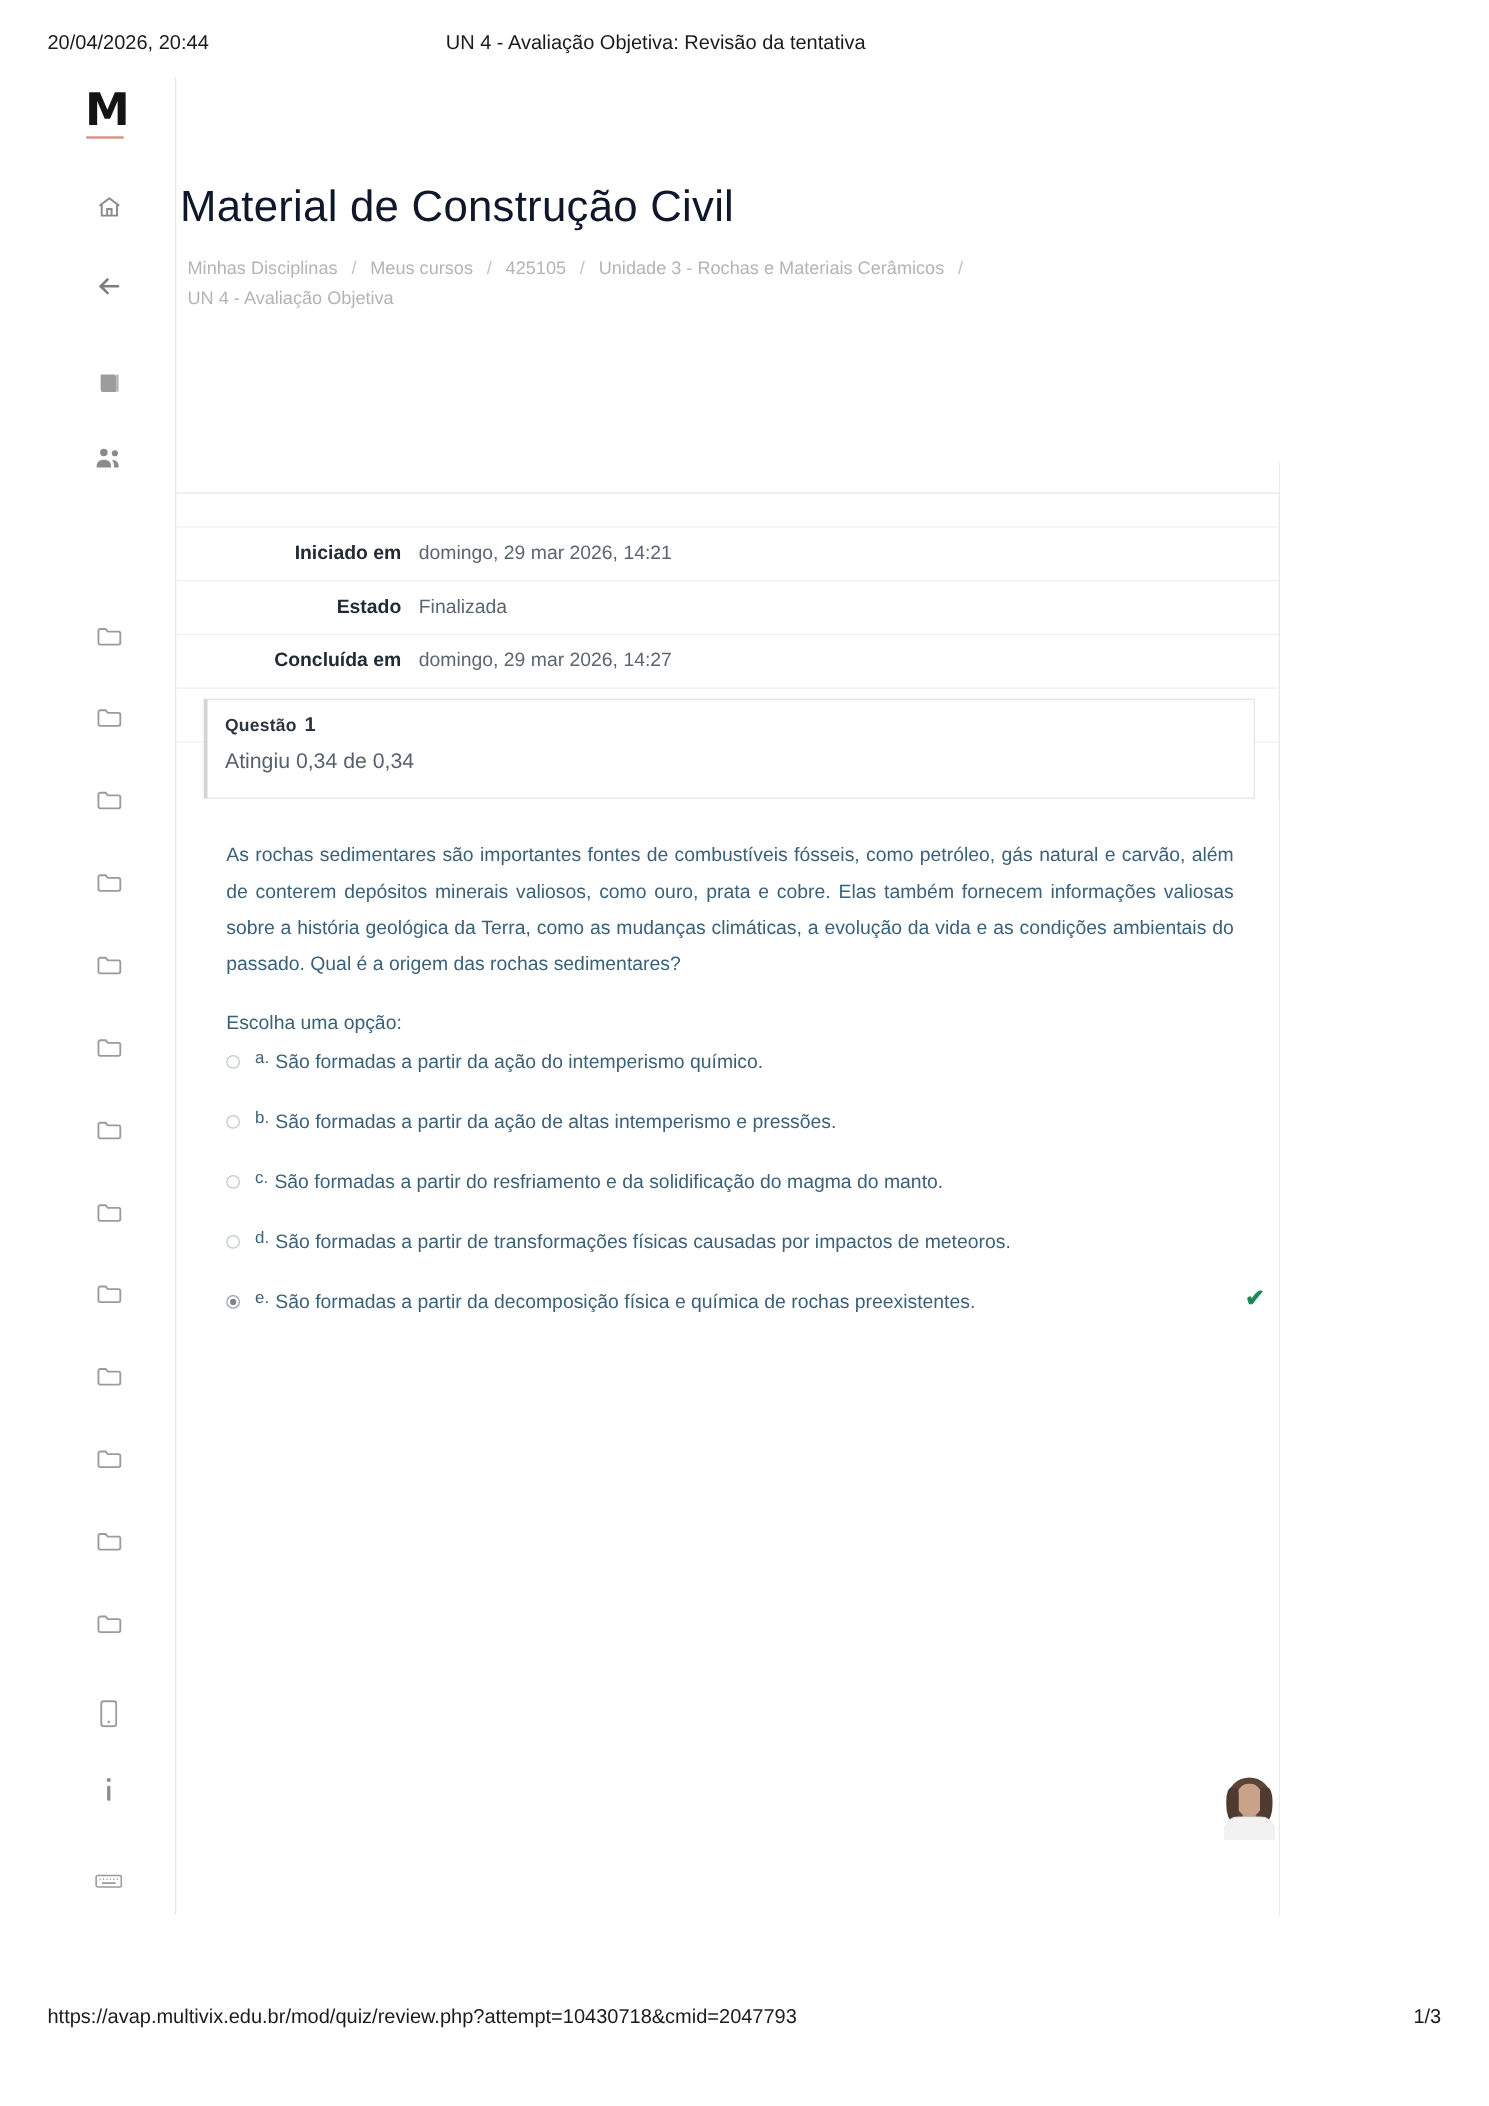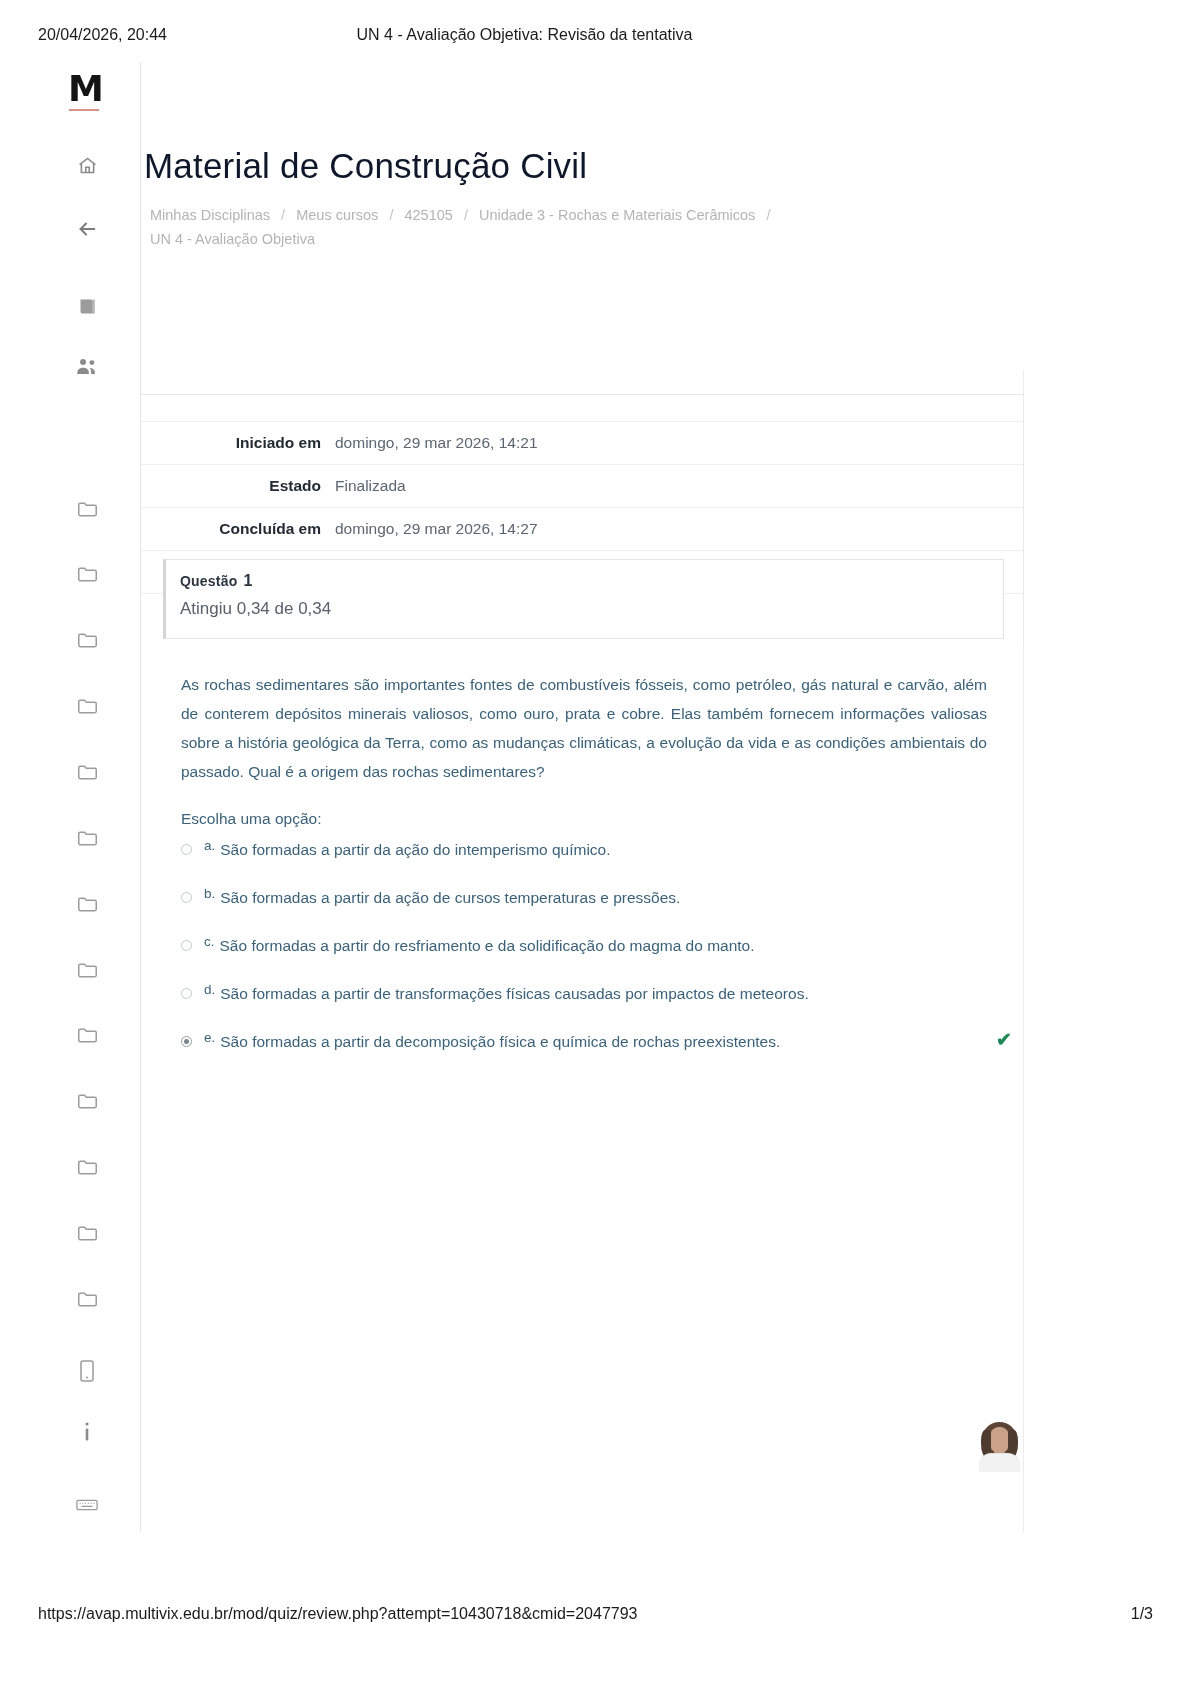--- a/index.html
+++ b/index.html
@@ -591,21 +591,21 @@
 
   <div class="opt">
     <span class="radio"></span>
     <span class="opt-letter">a.</span>
     <span class="opt-text">São formadas a partir da ação do intemperismo químico.</span>
   </div>
 
   <div class="opt">
     <span class="radio"></span>
     <span class="opt-letter">b.</span>
-    <span class="opt-text">São formadas a partir da ação de cursos temperaturas e pressões.</span>
+    <span class="opt-text">São formadas a partir da ação de altas intemperismo e pressões.</span>
   </div>
 
   <div class="opt">
     <span class="radio"></span>
     <span class="opt-letter">c.</span>
     <span class="opt-text">São formadas a partir do resfriamento e da solidificação do magma do manto.</span>
   </div>
 
   <div class="opt">
     <span class="radio"></span>

